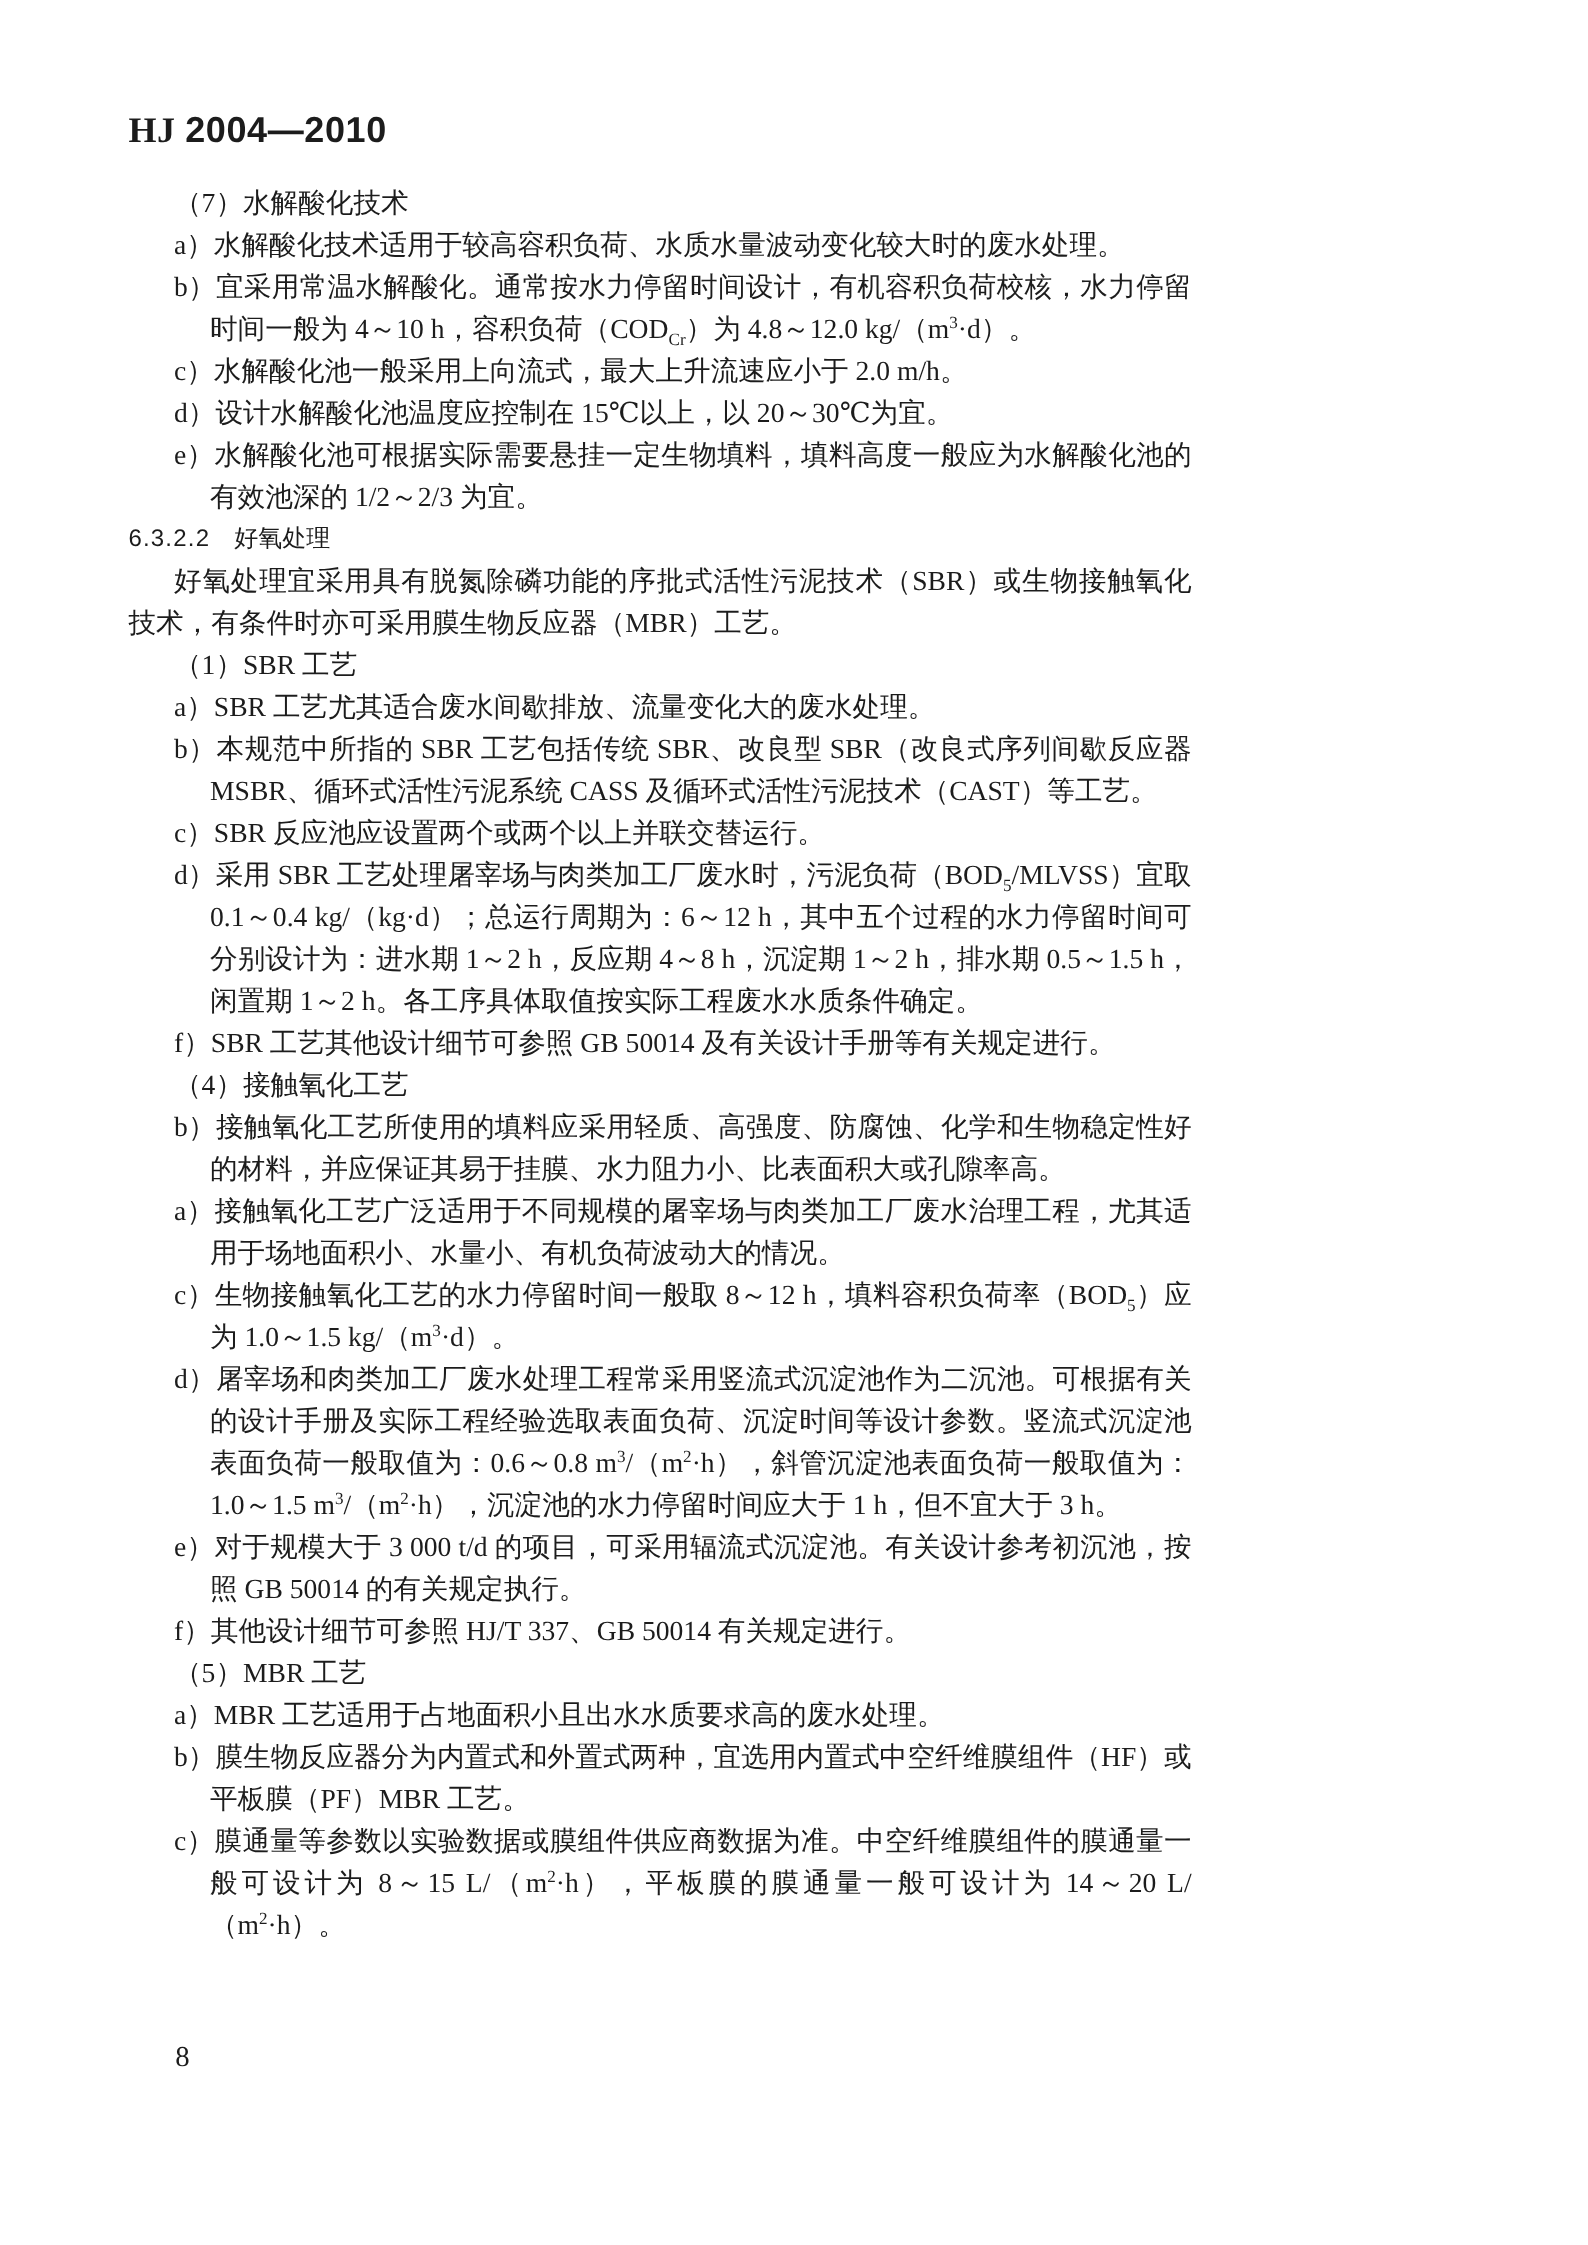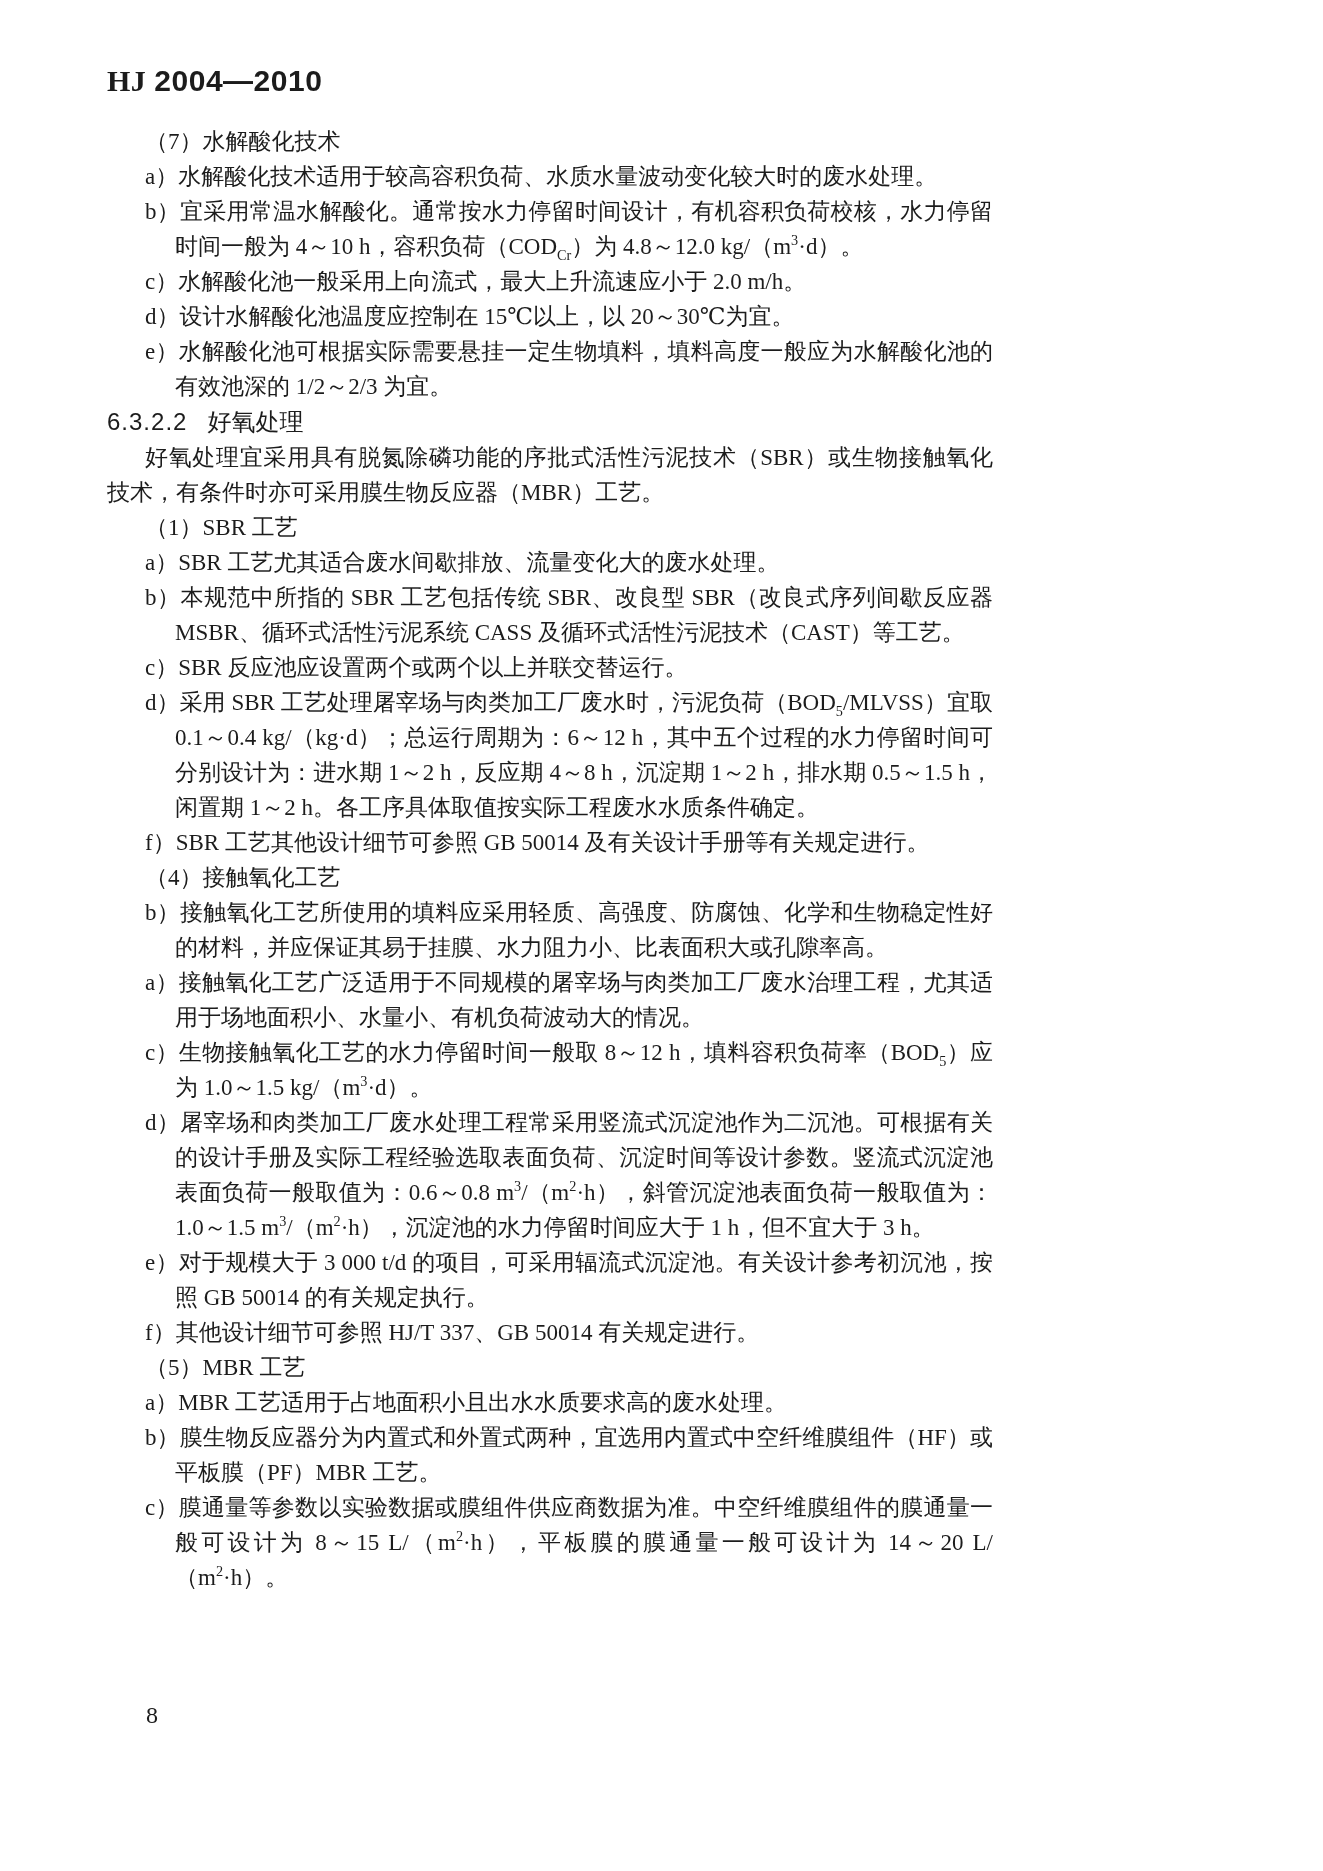--- a/index.html
+++ b/index.html
@@ -6,21 +6,21 @@
   body {
     width: 1323px; height: 1871px;
     background: #ffffff;
     color: #1c1c1c;
     font-family: "Liberation Serif", "DejaVu Serif", serif;
   }
   .page {
     position: relative;
     width: 1101px; height: 1871px;
     box-sizing: border-box;
-    padding: 64px 108px 0 107px;
+    padding: 92px 108px 0 107px;
     background: #ffffff;
     overflow: hidden;
   }
   .doc-header {
     font-weight: bold;
     font-size: 30px;
     line-height: 34px;
     margin-bottom: 26px;
     letter-spacing: 0.5px;
     white-space: nowrap;
@@ -31,21 +31,21 @@
     font-size: 23px;
     line-height: 35px;
     text-align: justify;
   }
   
   .p-item { margin-left: 38px; text-align: left; }
   
   .p-li { padding-left: 68px; text-indent: -30px; }
   .p-li .li-label { white-space: nowrap; }
   
-  .p-section { font-size: 24px; text-align: left; }
+  .p-section { font-size: 20px; text-align: left; }
   .p-section .sec-num {
     font-family: "Liberation Sans", "DejaVu Sans", sans-serif;
     margin-right: 20px;
     letter-spacing: 1px;
   }
   
   .p-body { text-indent: 38px; }
   sup, sub { font-size: 0.62em; line-height: 0; }
   sup { vertical-align: super; }
   sub { vertical-align: sub; }

